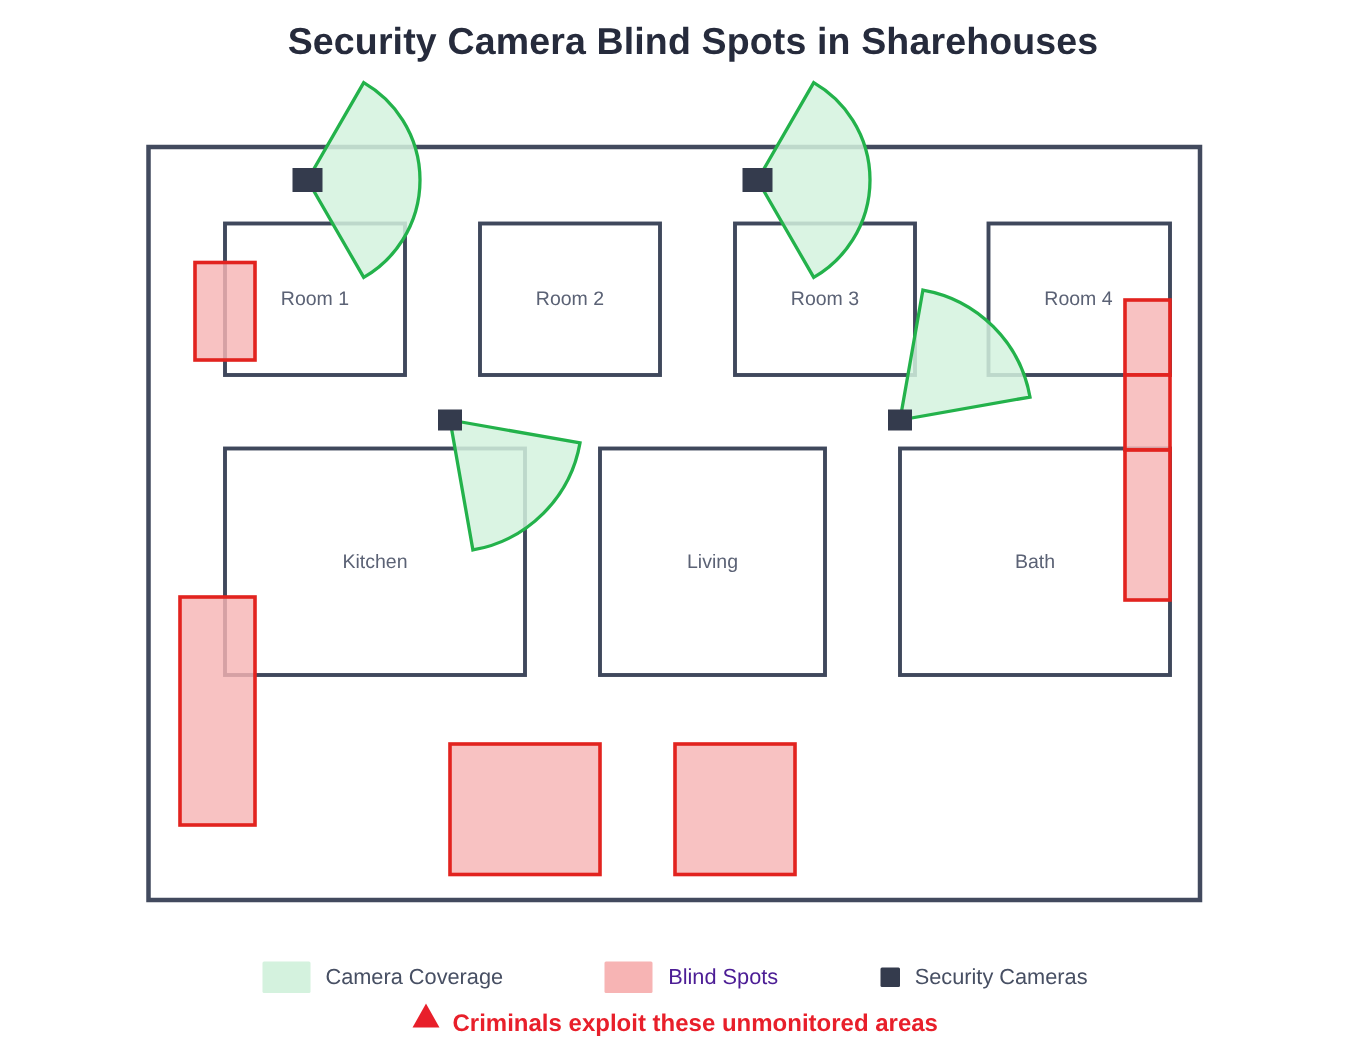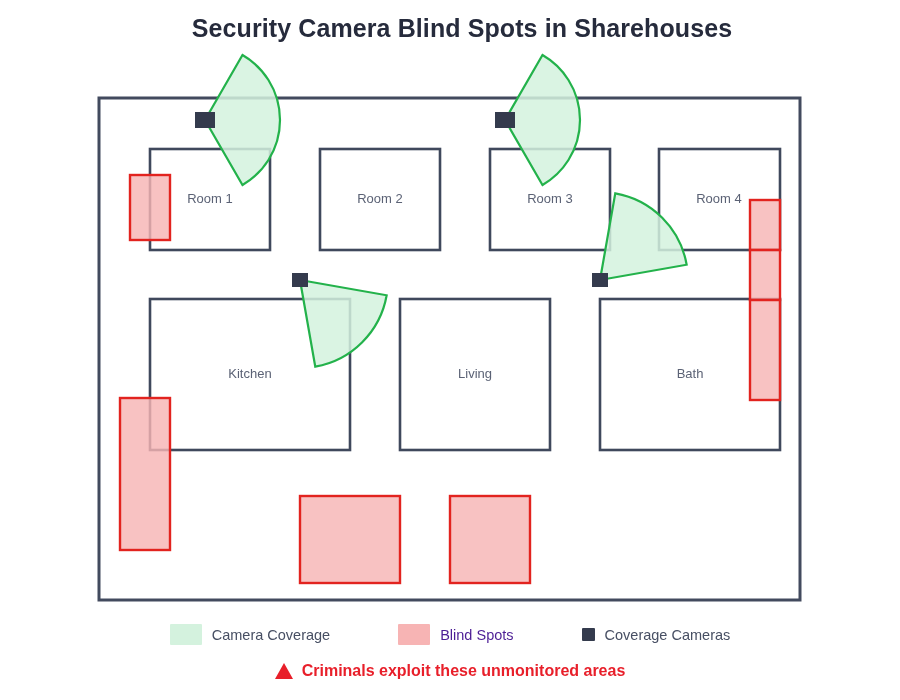--- a/index.html
+++ b/index.html
@@ -50,21 +50,21 @@
     width: 900px;
     display: flex;
     justify-content: center;
     align-items: center;
     gap: 0px;
   }
   .legend-item {
     display: flex;
     align-items: center;
     gap: 10px;
-    margin: 0 34px;
+    margin: 17px 34px;
   }
   .swatch {
     display: inline-block;
     border-radius: 1px;
   }
   .swatch.coverage {
     width: 32px;
     height: 21px;
     background: #d4f2de;
   }
@@ -101,20 +101,21 @@
     height: 0;
     border-left: 9px solid transparent;
     border-right: 9px solid transparent;
     border-bottom: 16px solid #e81f2a;
   }
   #warning .wtext {
     font-size: 16px;
     font-weight: bold;
     color: #e81f2a;
     white-space: nowrap;
+    margin-top: 12px;
   }
 </style>
 </head>
 <body>
 
 <div id="stage">
 
   <div id="title">Security Camera Blind Spots in Sharehouses</div>
 
   <svg id="floorplan" width="900" height="620">
@@ -165,21 +166,21 @@
     <div class="legend-item">
       <span class="swatch coverage"></span>
       <span class="legend-text">Camera Coverage</span>
     </div>
     <div class="legend-item">
       <span class="swatch blind"></span>
       <span class="legend-text pink">Blind Spots</span>
     </div>
     <div class="legend-item">
       <span class="swatch camera"></span>
-      <span class="legend-text">Coverage Cameras</span>
+      <span class="legend-text">Security Cameras</span>
     </div>
   </div>
 
   <div id="warning">
     <span class="tri"></span>
     <span class="wtext">Criminals exploit these unmonitored areas</span>
   </div>
 
 </div>
 

